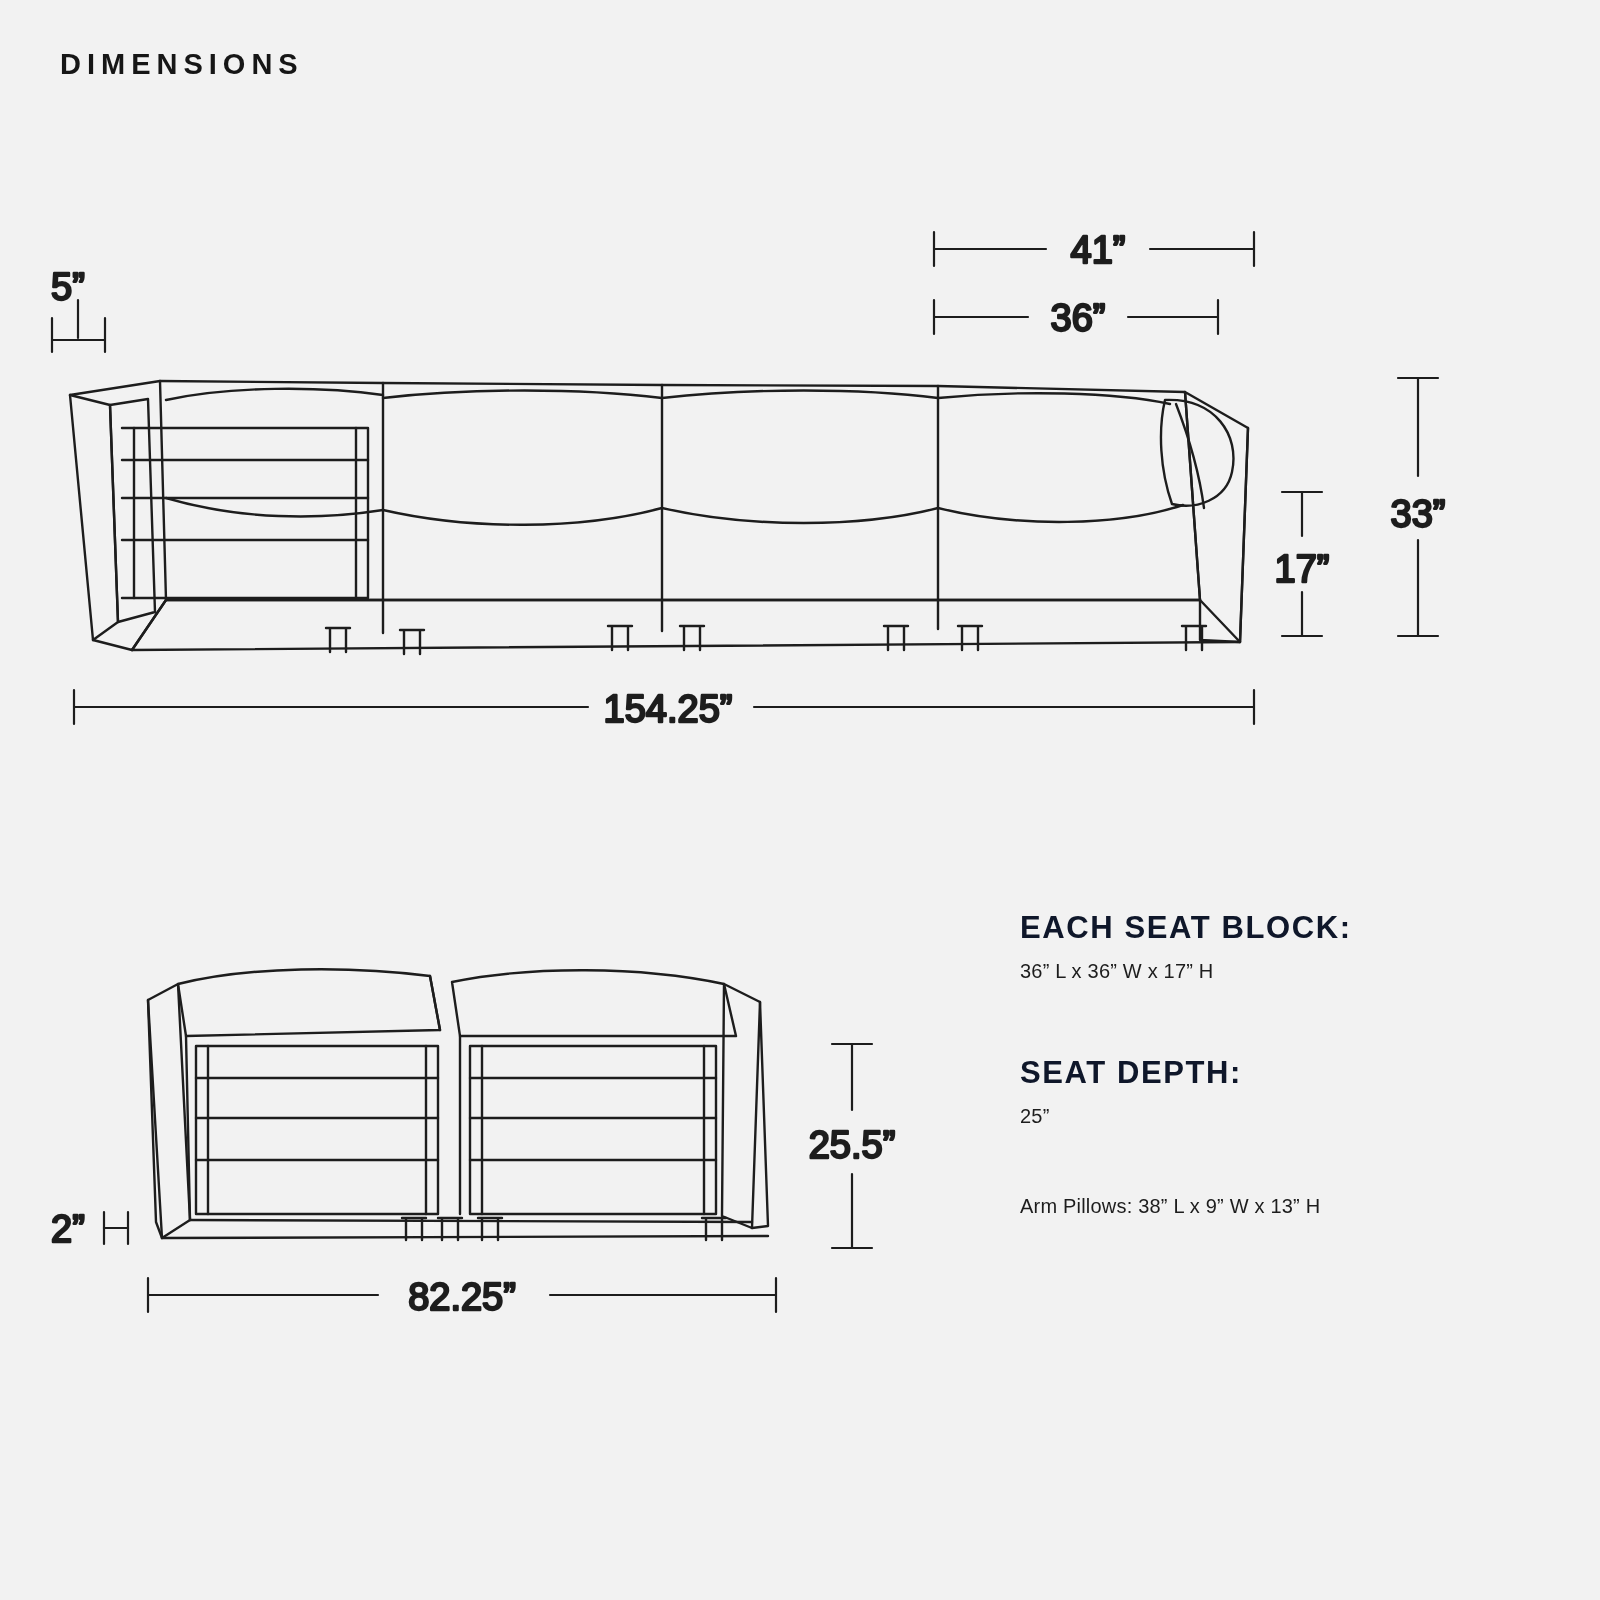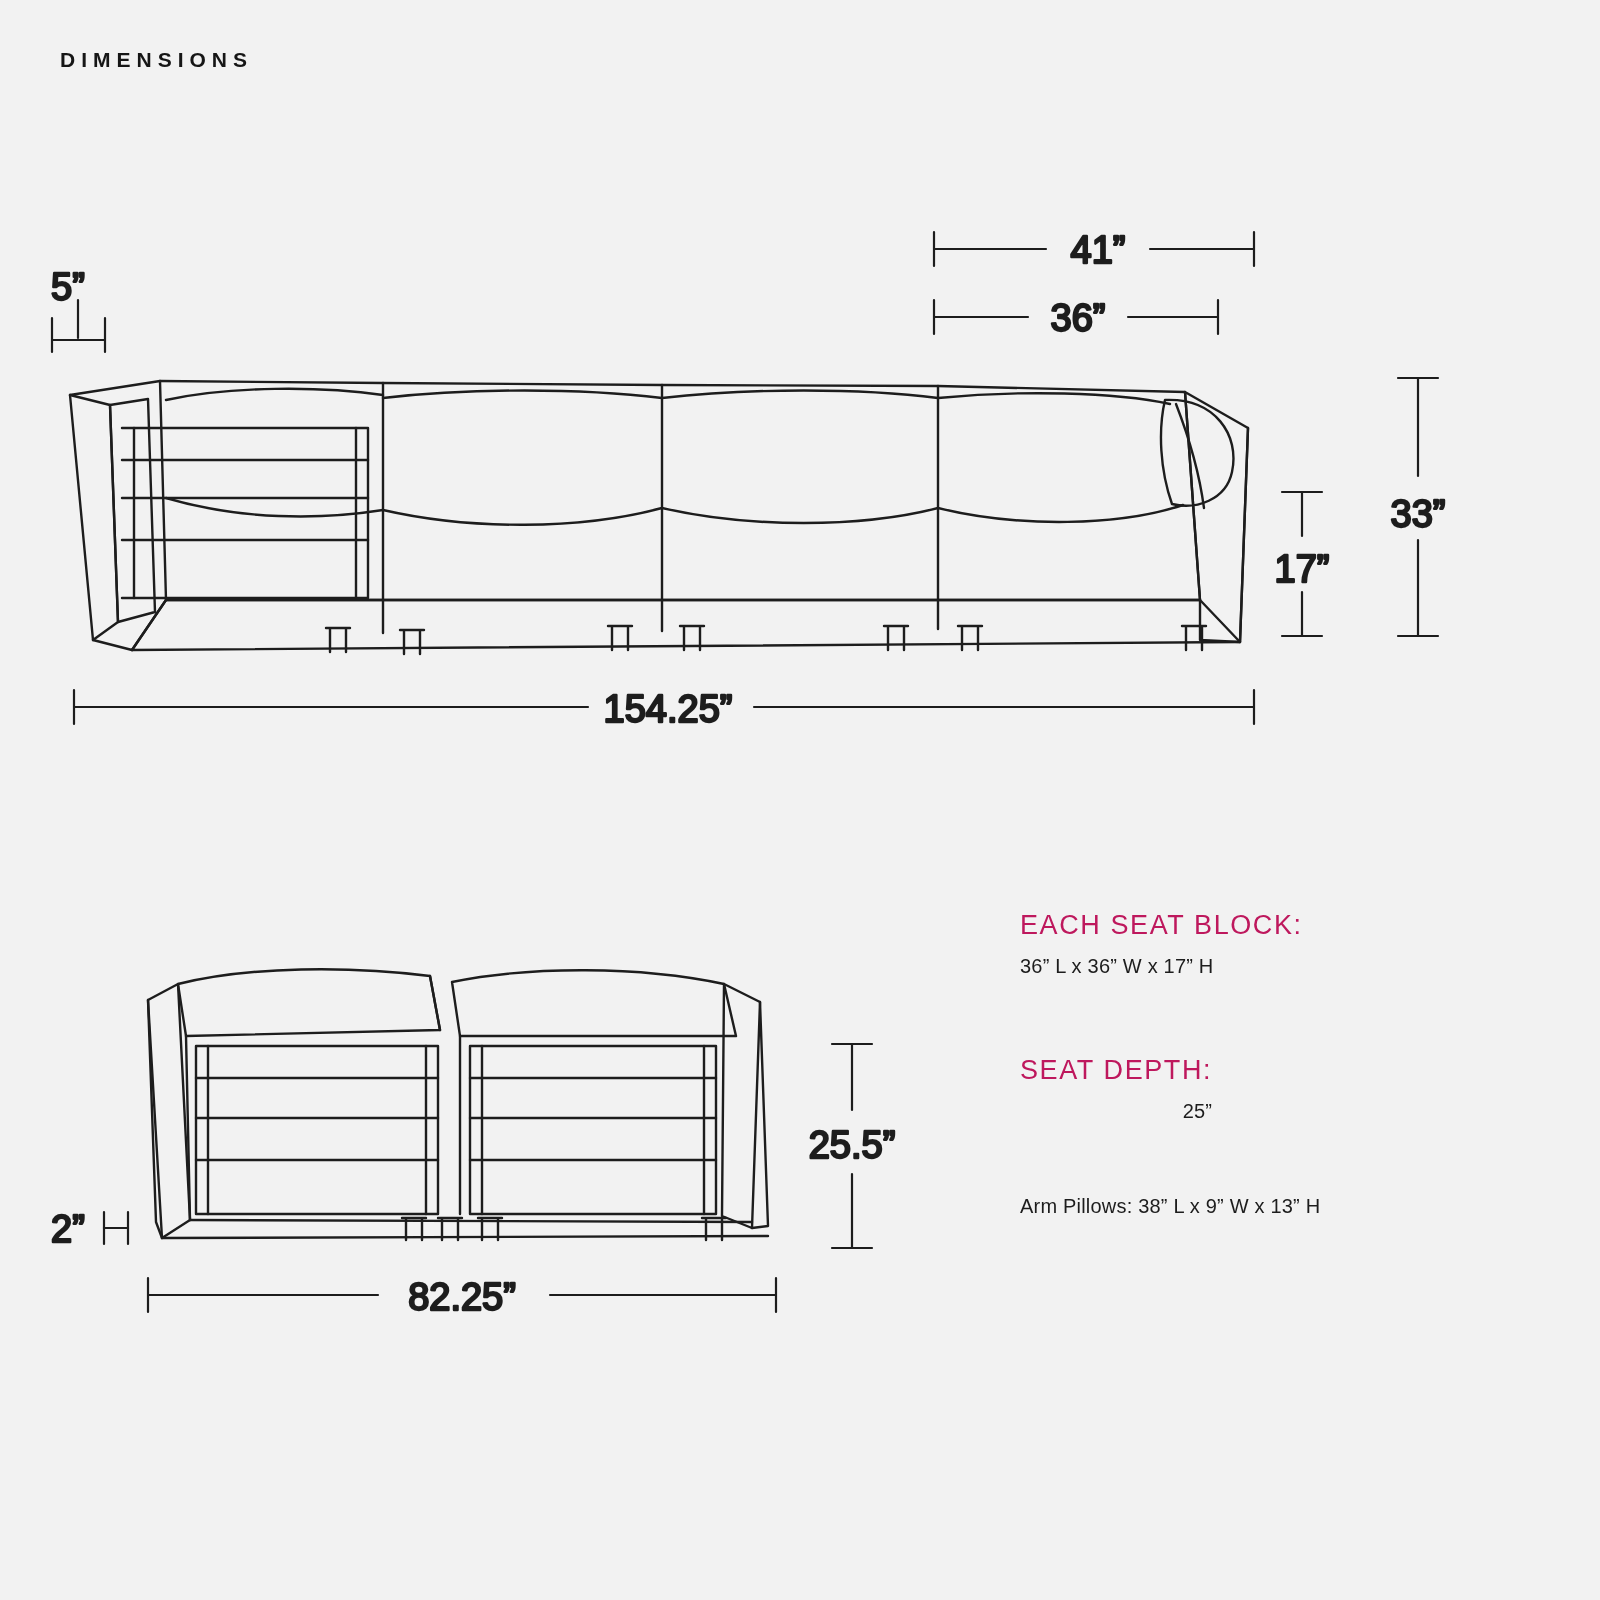--- a/index.html
+++ b/index.html
@@ -17,21 +17,21 @@
   }
   .page {
     position: absolute;
     inset: 0;
     background: #f2f2f2;
   }
   .title {
     position: absolute;
     left: 60px;
     top: 48px;
-    font-size: 21px;
+    font-size: 29px;
     font-weight: bold;
     letter-spacing: 6px;
     color: #161616;
   }
   svg.diagram {
     position: absolute;
     left: 0;
     top: 0;
     width: 1600px;
     height: 1600px;
@@ -40,34 +40,34 @@
     font-family: "Liberation Sans", sans-serif;
     font-size: 38px;
     fill: #1d1d1d;
   }
   .spec {
     position: absolute;
     left: 1020px;
     font-family: "Liberation Sans", sans-serif;
   }
   .spec-head {
-    font-size: 27px;
-    font-weight: normal;
+    font-size: 31px;
+    font-weight: bold;
     letter-spacing: 1.6px;
-    color: #be185d;
+    color: #0f172a;
     margin-bottom: 14px;
   }
   .spec-line {
     font-size: 20px;
     color: #1d1d1d;
     margin-bottom: 12px;
     letter-spacing: 0.2px;
   }
   #spec-seat-block { top: 910px; }
-  #spec-seat-depth { top: 1055px; text-align: right; }
+  #spec-seat-depth { top: 1055px; }
   #spec-pillows { top: 1195px; }
 </style>
 </head>
 <body>
 
 <div class="page">
 
   <div class="title">DIMENSIONS</div>
 
   <svg class="diagram" viewBox="0 0 1600 1600">

